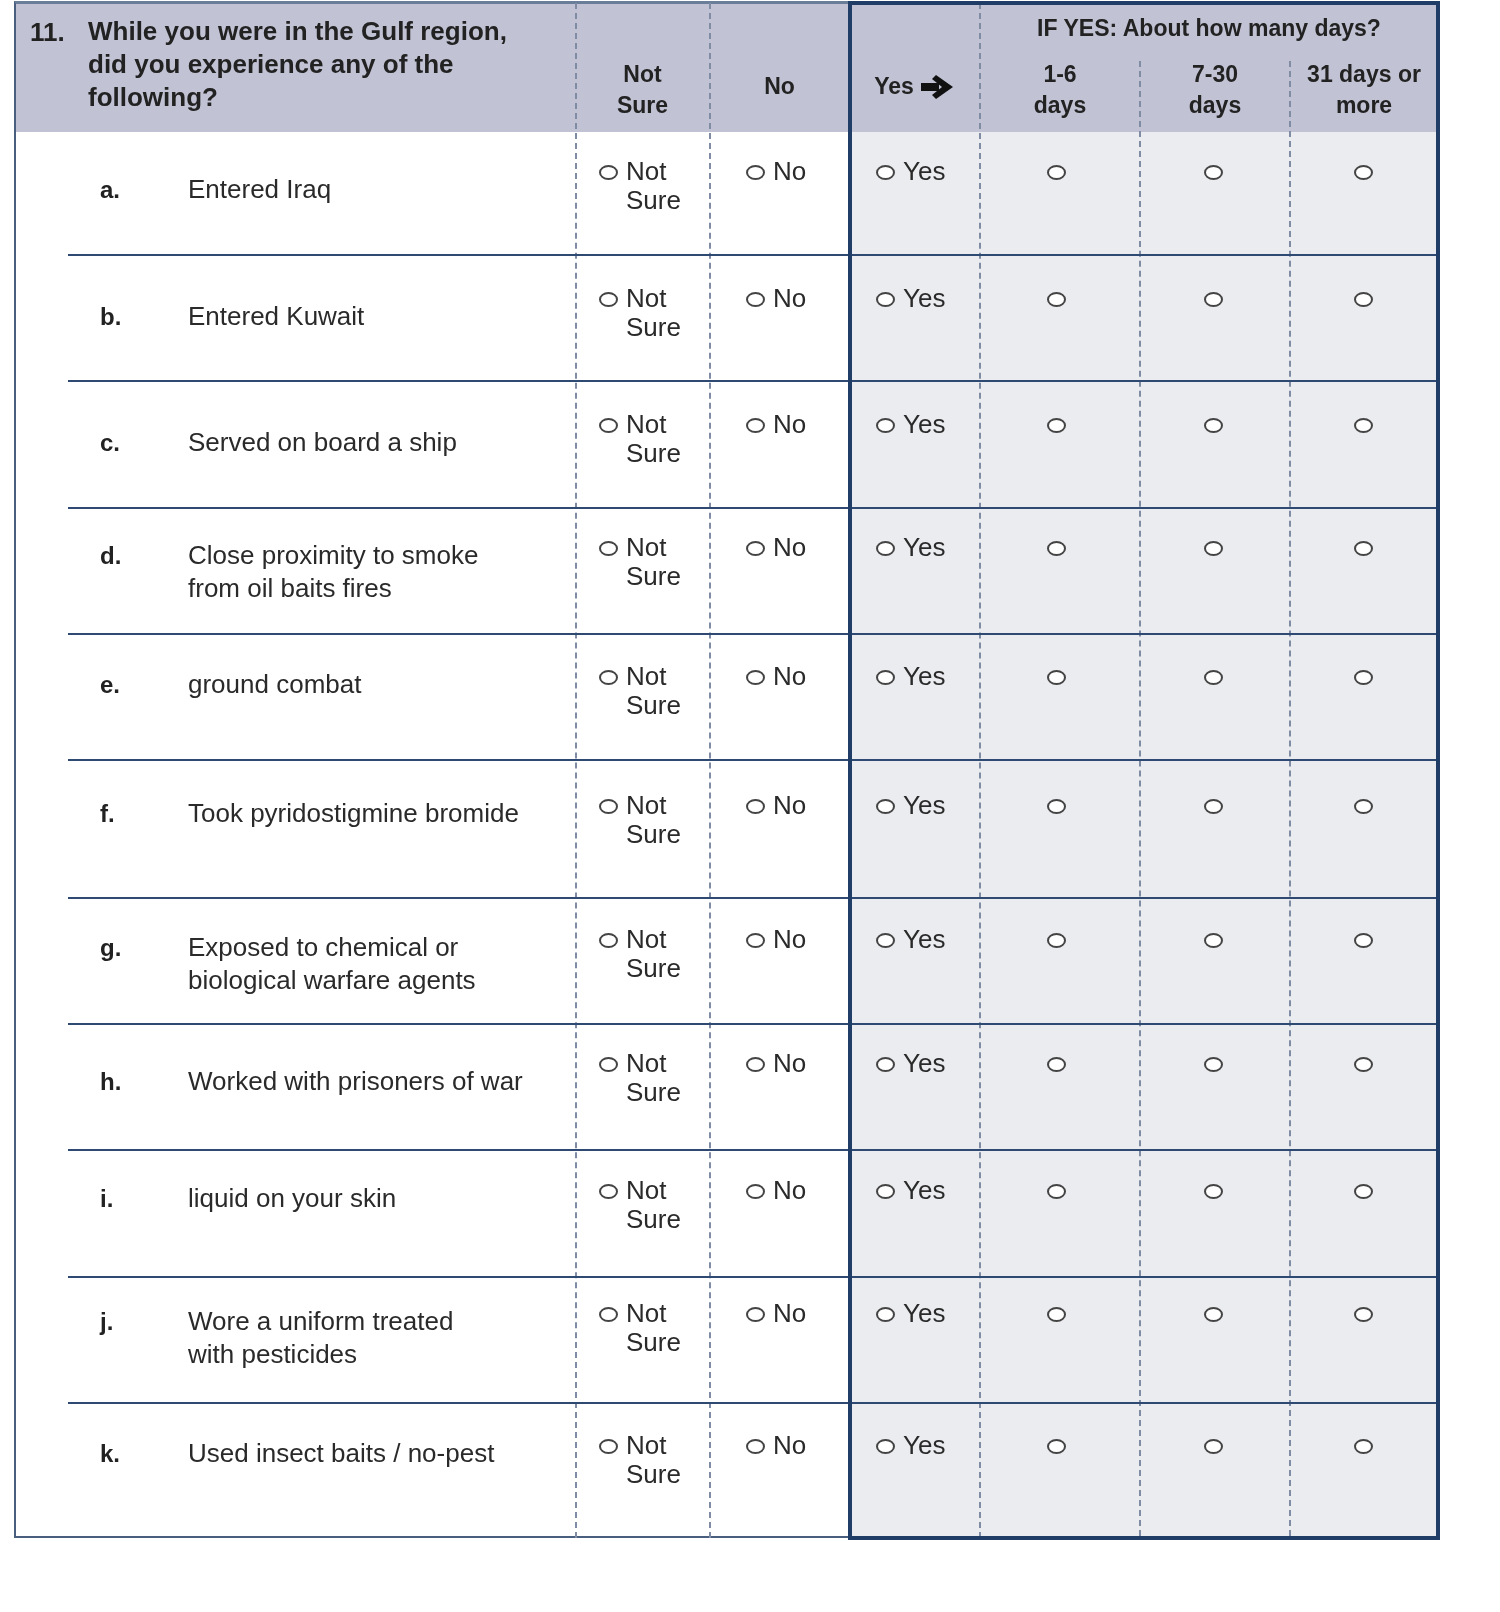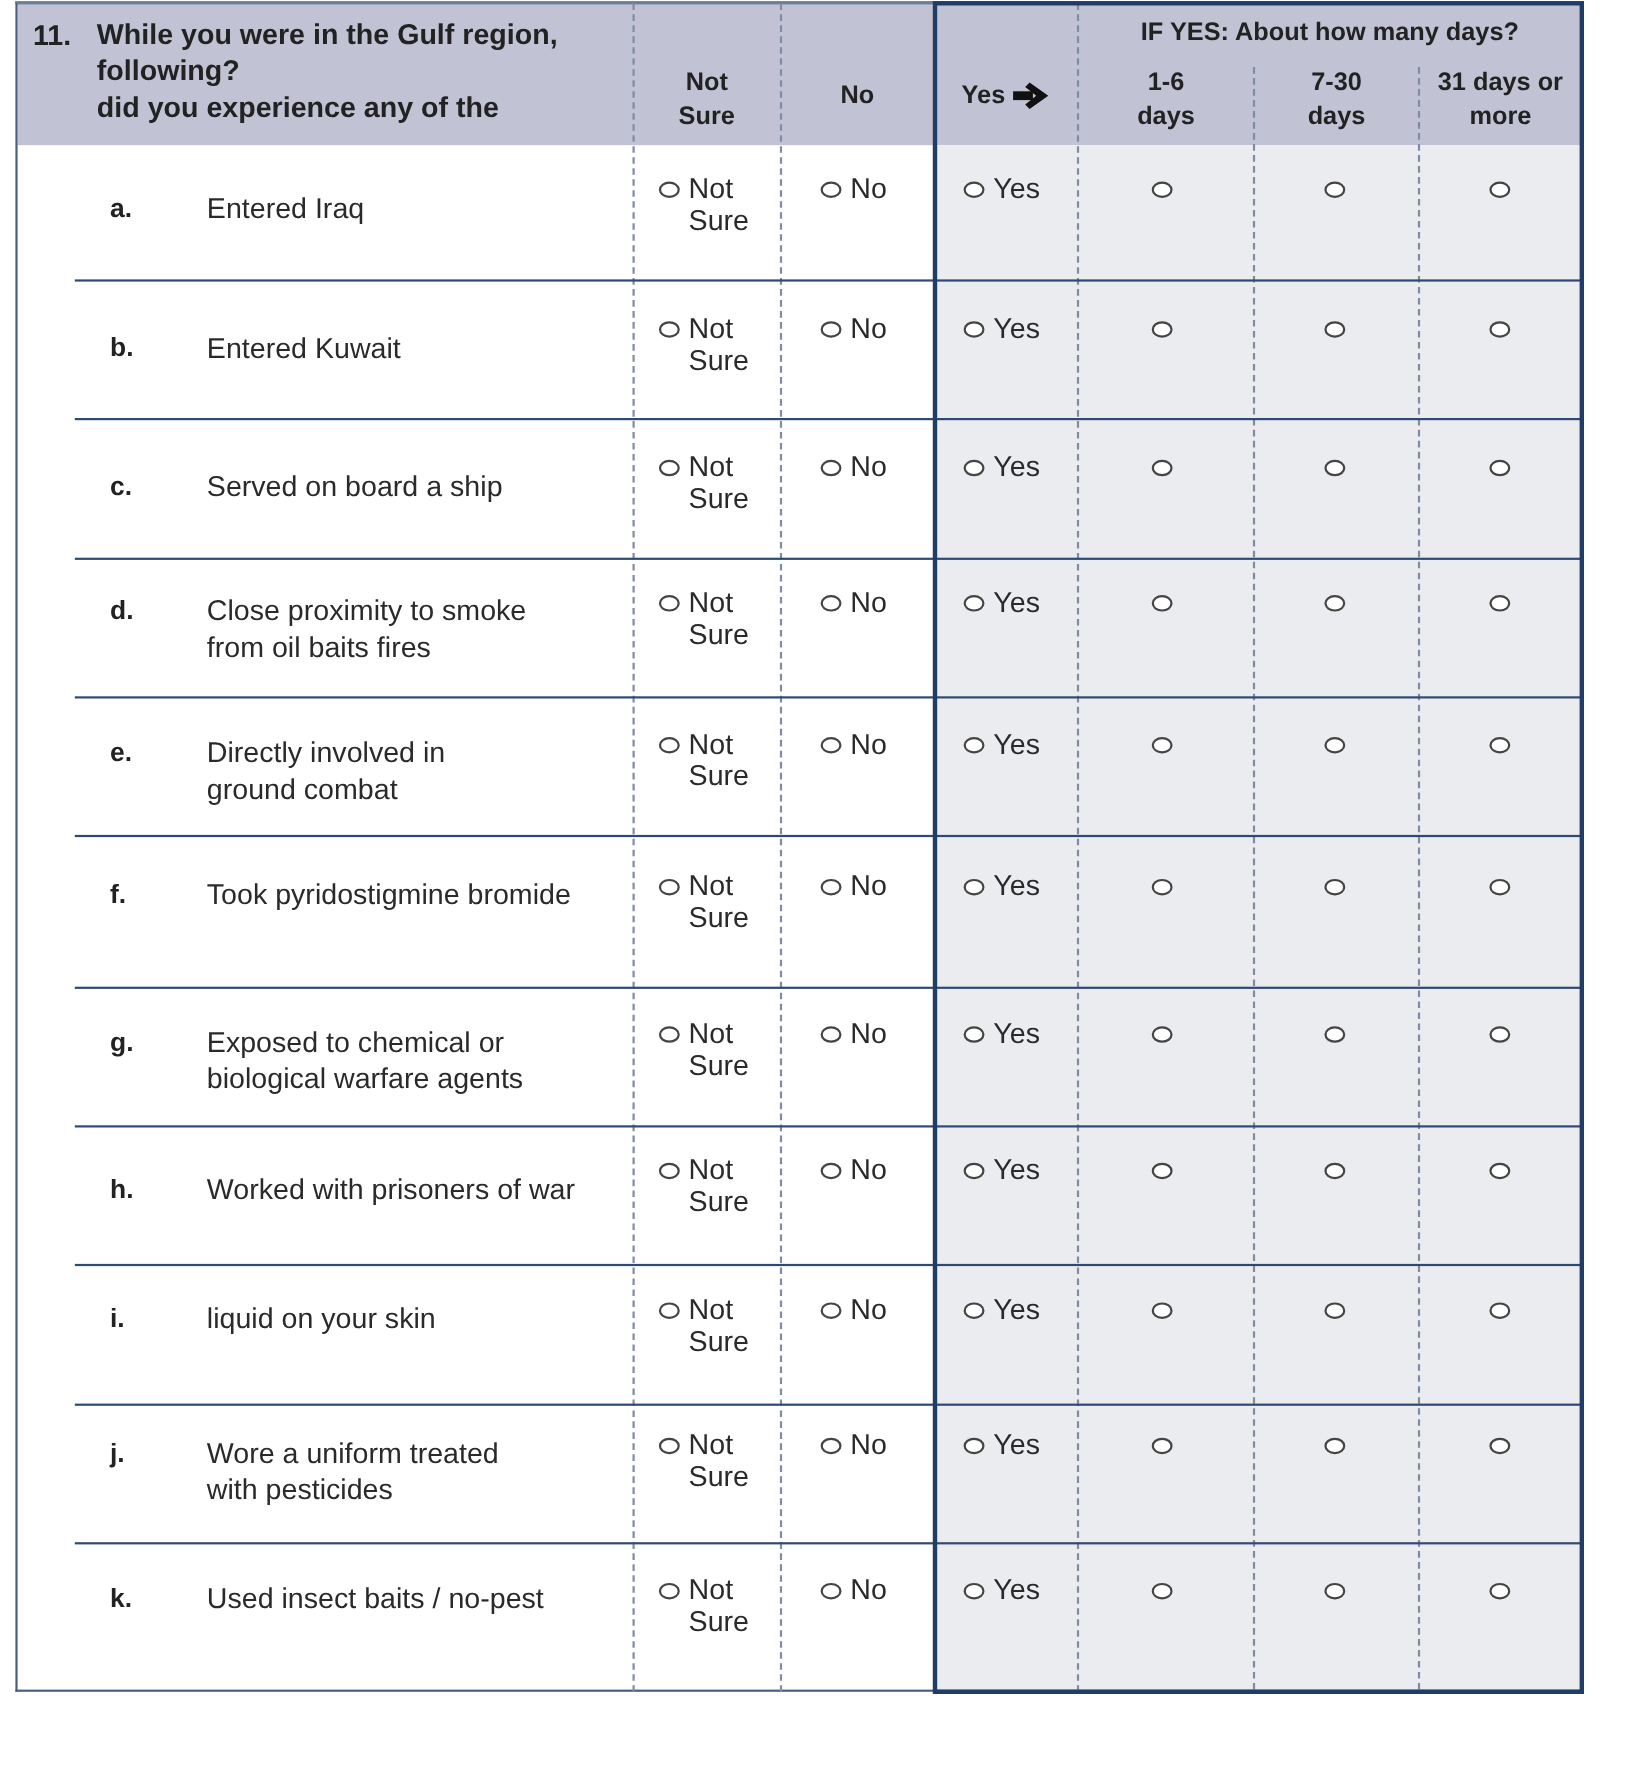--- a/index.html
+++ b/index.html
@@ -48,22 +48,22 @@
   <div class="vdash" style="left:695px; height:1535px;"></div>
   <div class="vdash" style="left:965px; height:1535px;"></div>
   <div class="vdash" style="left:1125px; top:60px; height:1475px;"></div>
   <div class="vdash" style="left:1275px; top:60px; height:1475px;"></div>
 
   <div class="yes-panel-border"></div>
 
   <div class="q-number">11.</div>
   <div class="q-text">
     <div>While you were in the Gulf region,</div>
+    <div>did you experience any of the</div>
     <div>following?</div>
-    <div>did you experience any of the</div>
   </div>
 
   <div class="hcol" style="left:562px; top:58px; width:133px;">
     <div>Not</div>
     <div>Sure</div>
   </div>
   <div class="hcol" style="left:697px; top:70px; width:137px;">
     <div>No</div>
   </div>
   <div class="yes-head">
@@ -173,21 +173,20 @@
       <span>Yes</span>
     </div>
         <span class="days-radio" style="left:1033px; top:33px;"></span>
         <span class="days-radio" style="left:1190px; top:33px;"></span>
         <span class="days-radio" style="left:1340px; top:33px;"></span>
       </div>
       <div class="hrule" style="top: 632px; left: 54px; width: 1370px;"></div>
       <div class="row" style="top: 633px; height: 126px;">
         <div class="row-letter" style="top:34px">e.</div>
         <div class="row-label" style="top:34px">
-          <div>Directly involved in</div>
           <div>ground combat</div>
         </div>
         <div class="opt opt-notsure" style="left:585px; top:28px;">
       <span class="radio"></span>
       <span class="txt"><span>Not</span><span class="l2">Sure</span></span>
     </div>
         <div class="opt" style="left:732px; top:28px;">
       <span class="radio"></span>
       <span>No</span>
     </div>

